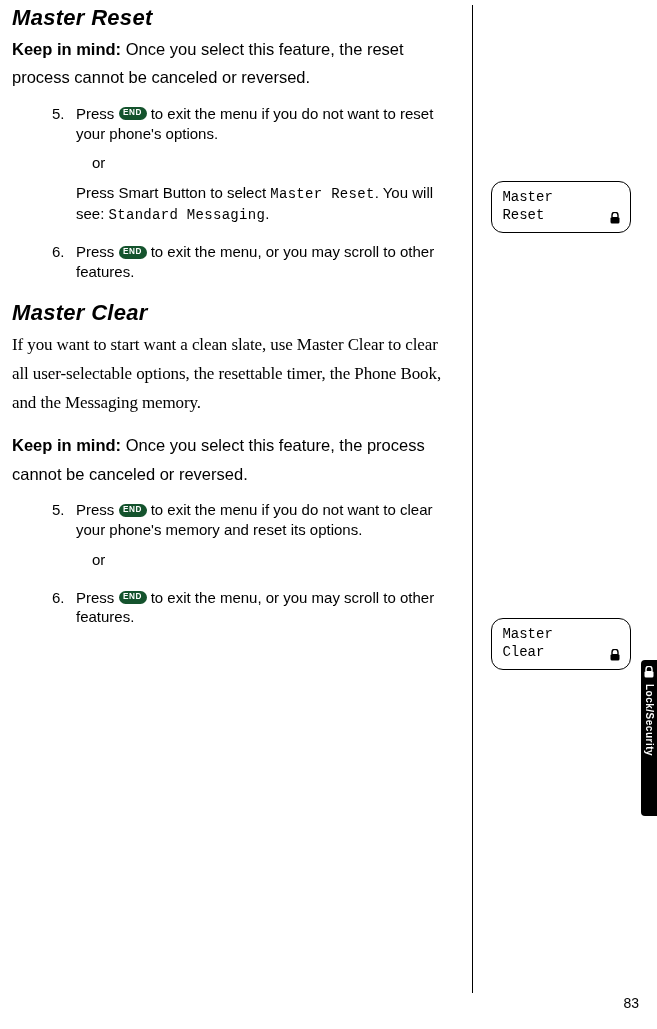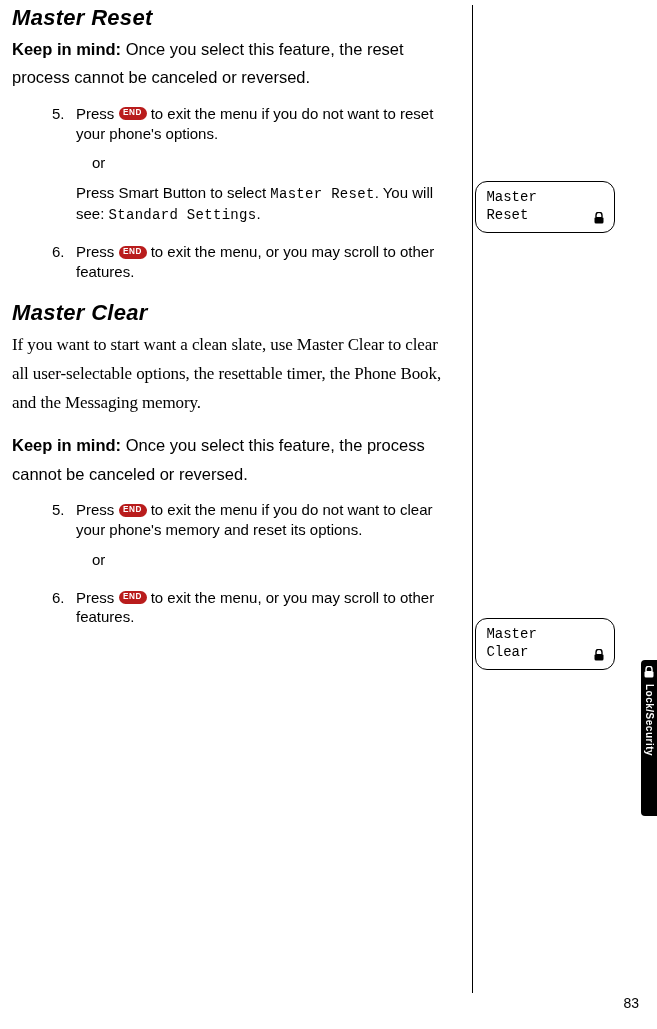--- a/index.html
+++ b/index.html
@@ -72,21 +72,21 @@
     ol.steps .sub-or {
       margin: 10px 0 10px 16px;
     }
     ol.steps .sub-text {
       margin-top: 10px;
     }
     .end-key {
       display: inline-flex;
       align-items: center;
       justify-content: center;
-      background: #b91c1c;
+      background: #14532d;
       color: #fff;
       border-radius: 9px;
       font-family: Arial, Helvetica, sans-serif;
       font-weight: bold;
       font-size: 8.2px;
       letter-spacing: 0.5px;
       min-width: 28px;
       height: 13px;
       padding: 0 4px;
       vertical-align: middle;
@@ -100,21 +100,21 @@
     }
     .sec2 { margin-top: 16px; }
 
     
     .screen {
       width: 140px;
       height: 52px;
       border: 1.6px solid #000;
       border-radius: 12px;
       position: absolute;
-      left: 2px;
+      left: 18px;
       padding: 6px 10px 4px 10px;
       font-family: 'Courier New', monospace;
       font-size: 14px;
       line-height: 1.3;
     }
     .screen .lock-icon {
       position: absolute;
       right: 10px;
       bottom: 8px;
     }
@@ -168,21 +168,21 @@
     <h2 class="section-h">Master Reset</h2>
     <p class="kim">
       <span class="kim-label">Keep in mind:</span><span> Once you select this feature, the reset process cannot be canceled or reversed.</span>
     </p>
     <ol class="steps">
       <li>
         <span class="num">5.</span>
         <span>Press </span><span class="end-key">END</span><span> to exit the menu if you do not want to reset your phone's options.</span>
         <div class="sub-or">or</div>
         <div class="sub-text">
-          <span>Press Smart Button to select </span><span class="lcd-font">Master Reset</span><span>. You will see: </span><span class="lcd-font">Standard Settings</span><span>.</span>
+          <span>Press Smart Button to select </span><span class="lcd-font">Master Reset</span><span>. You will see: </span><span class="lcd-font">Standard Messaging</span><span>.</span>
         </div>
       </li>
       <li>
         <span class="num">6.</span>
         <span>Press </span><span class="end-key">END</span><span> to exit the menu, or you may scroll to other features.</span>
       </li>
     </ol>
 
     <h2 class="section-h sec2">Master Clear</h2>
     <p class="intro">If you want to start want a clean slate, use Master Clear to clear all user-selectable options, the resettable timer, the Phone Book, and the Messaging memory.</p>

